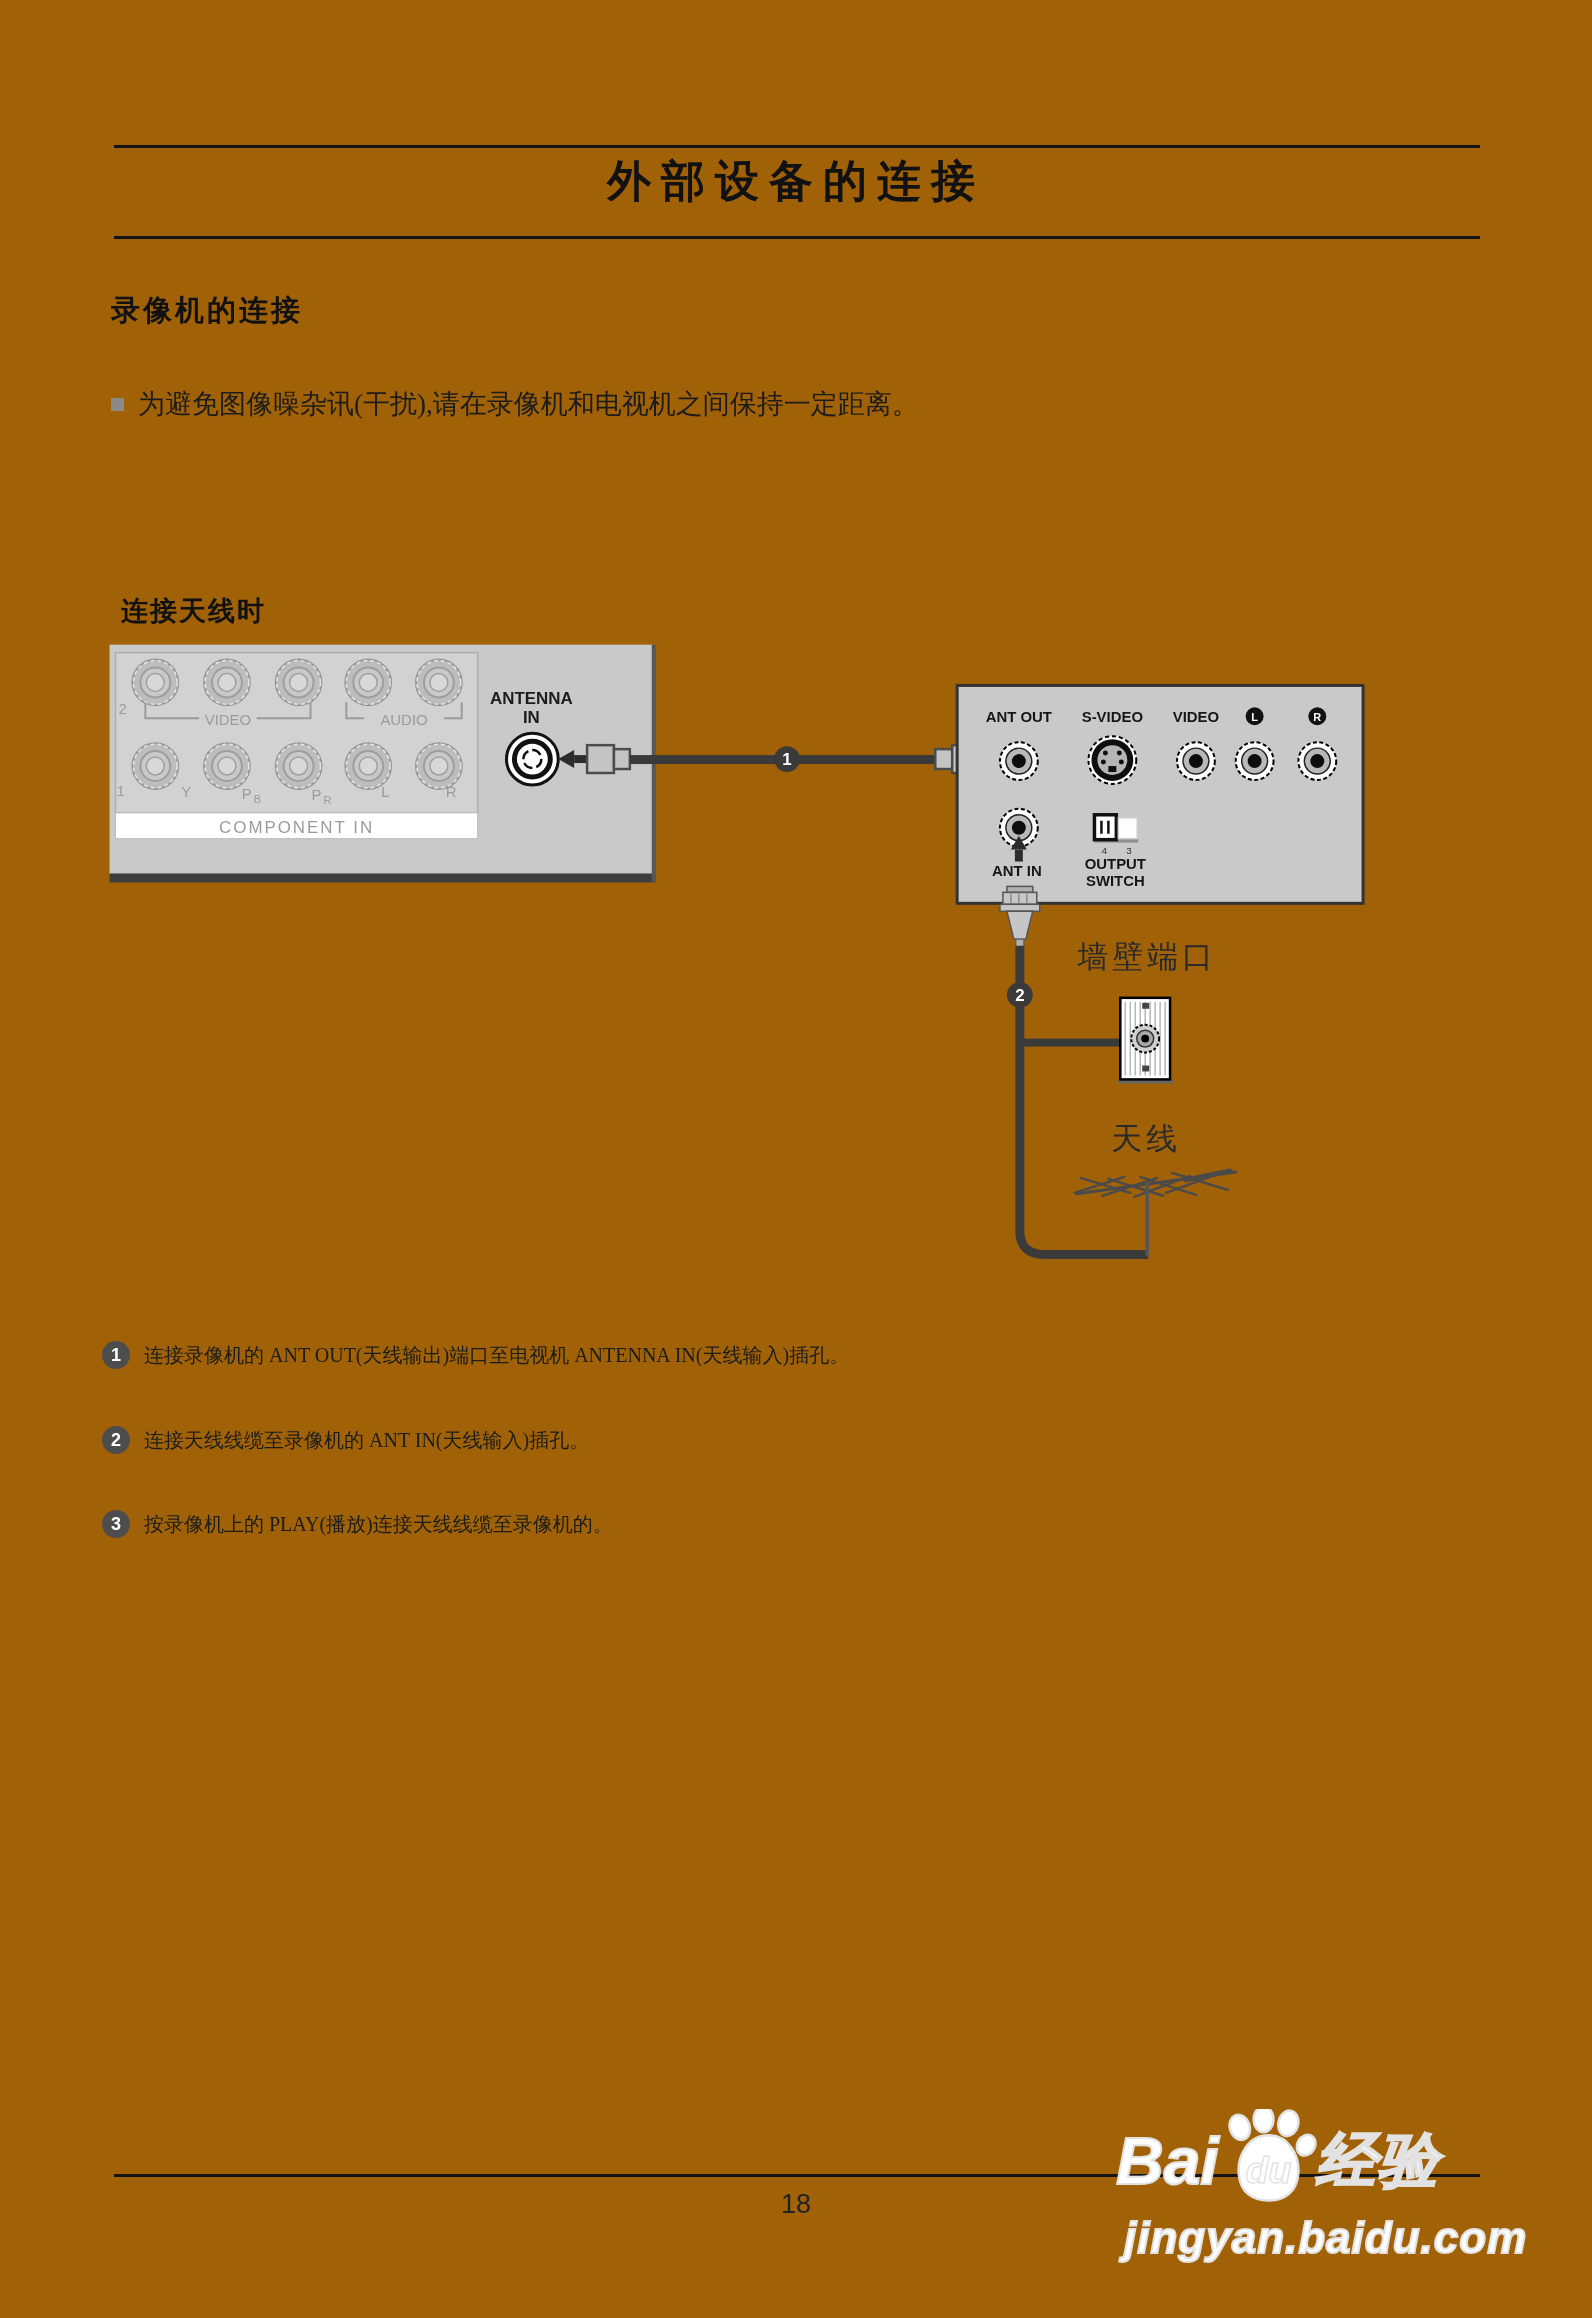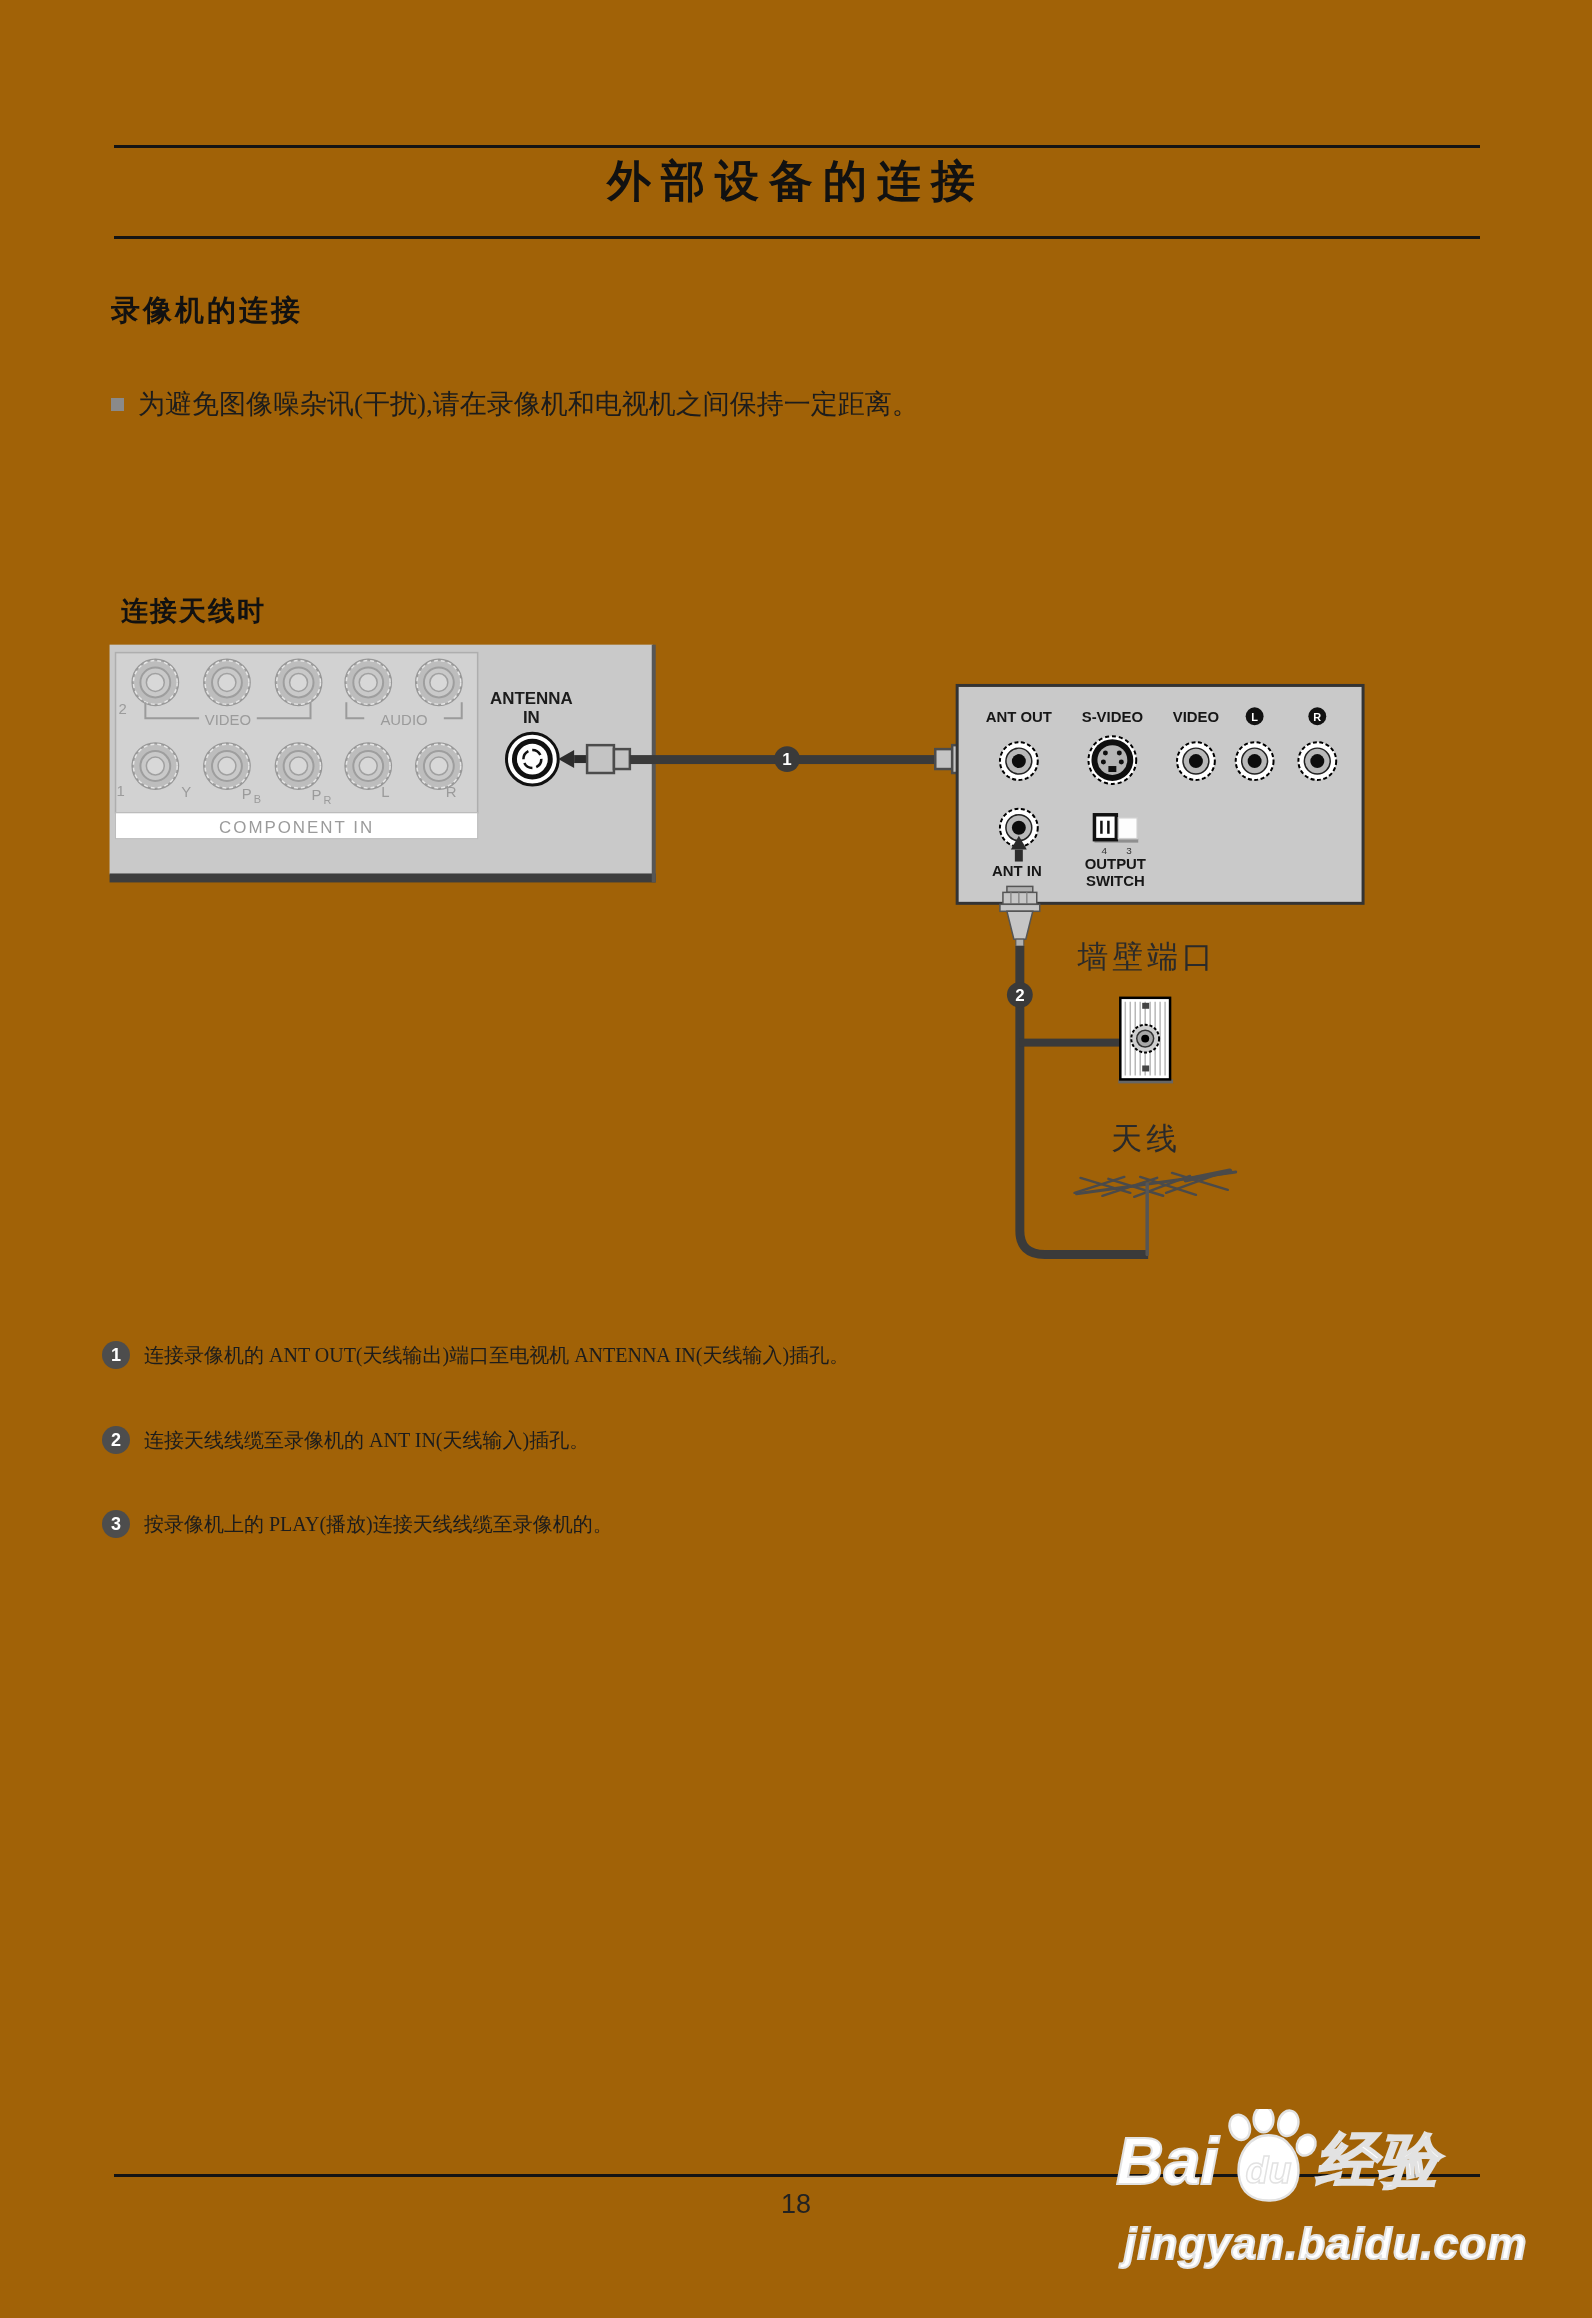--- a/index.html
+++ b/index.html
@@ -18,21 +18,21 @@
   .instr{position:absolute;left:102px;display:flex;align-items:flex-start;gap:14px;}
   .instr .badge{flex:none;width:28px;height:28px;border-radius:50%;background:#4d4d4d;color:#fff;
                 font-size:18px;font-weight:700;display:flex;align-items:center;justify-content:center;margin-top:4px;}
   .instr .txt{font-size:20px;line-height:36px;color:#1c1c1c;font-family:"Liberation Serif","DejaVu Serif",serif;}
   #page-number{position:absolute;top:2189px;left:0;width:1592px;text-align:center;font-size:27px;color:#222;}
   #watermark{position:absolute;left:1116px;top:2109px;width:438px;z-index:5;font-style:italic;}
   .wm-row{display:flex;align-items:flex-end;}
   .wm-txt{color:#ffffff;-webkit-text-stroke:2px #e2e2e2;font-weight:700;}
   .wm-big{font-size:66px;line-height:92px;}
   .wm-cn{font-size:60px;line-height:92px;letter-spacing:2px;}
-  .wm-url{font-size:44px;line-height:50px;letter-spacing:1px;margin-top:12px;margin-left:8px;}
+  .wm-url{font-size:44px;line-height:50px;letter-spacing:1px;margin-top:6px;margin-left:8px;}
 </style>
 </head>
 <body>
 
 <div id="page">
 
   <div class="rule" style="top:145px;"></div>
   <div id="page-title">外部设备的连接</div>
   <div class="rule" style="top:236px;"></div>
 

